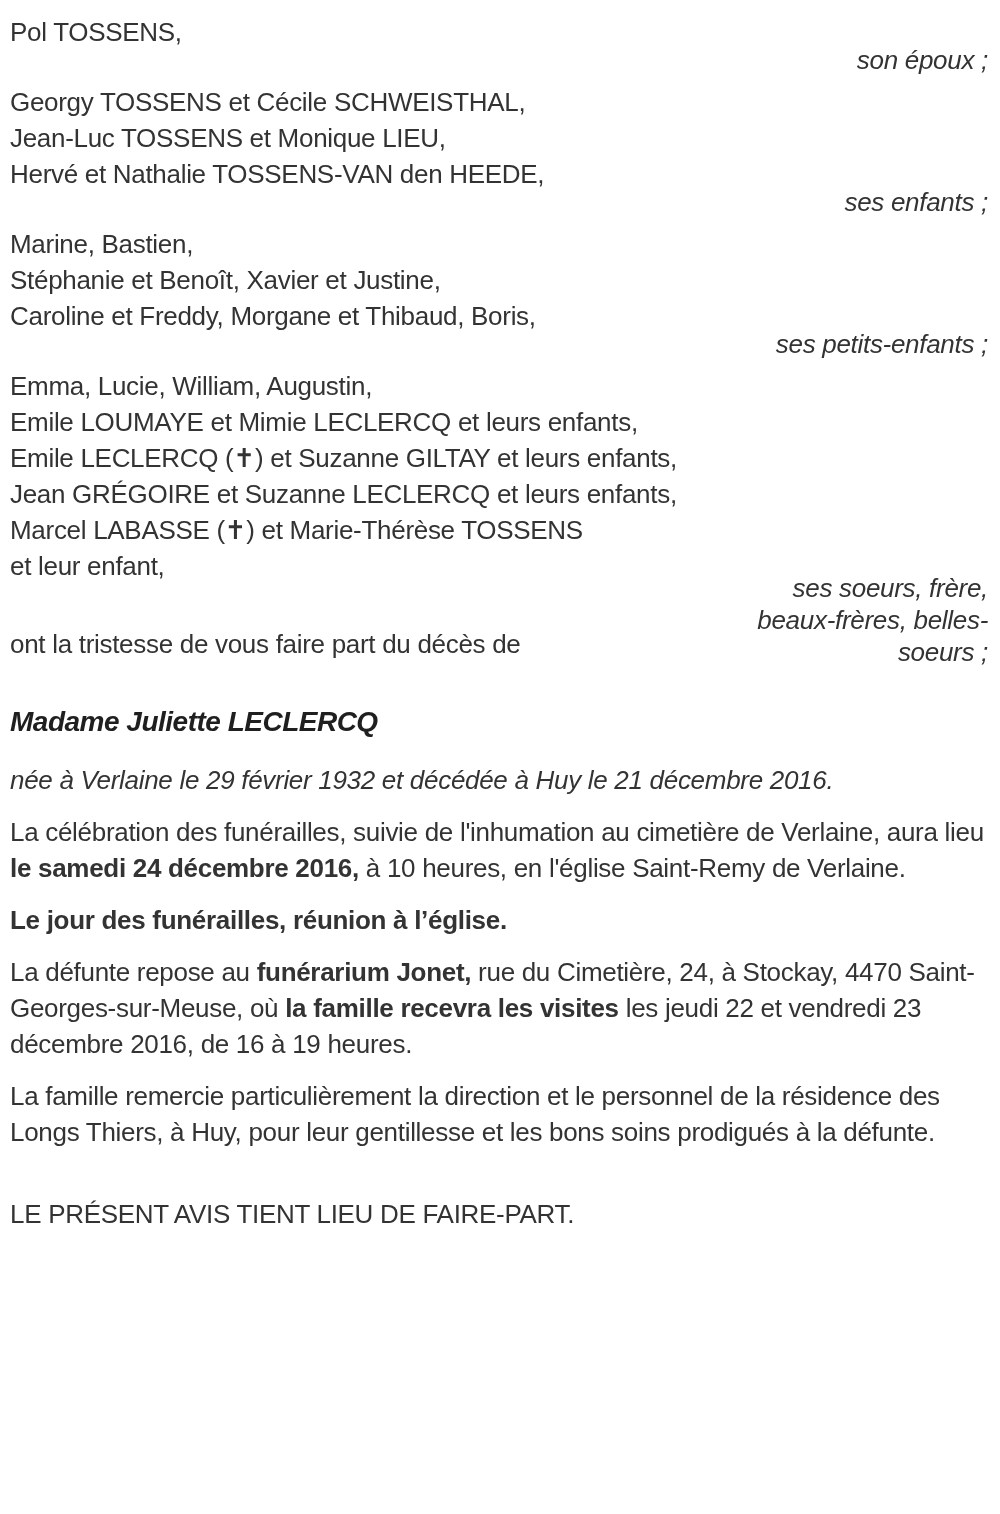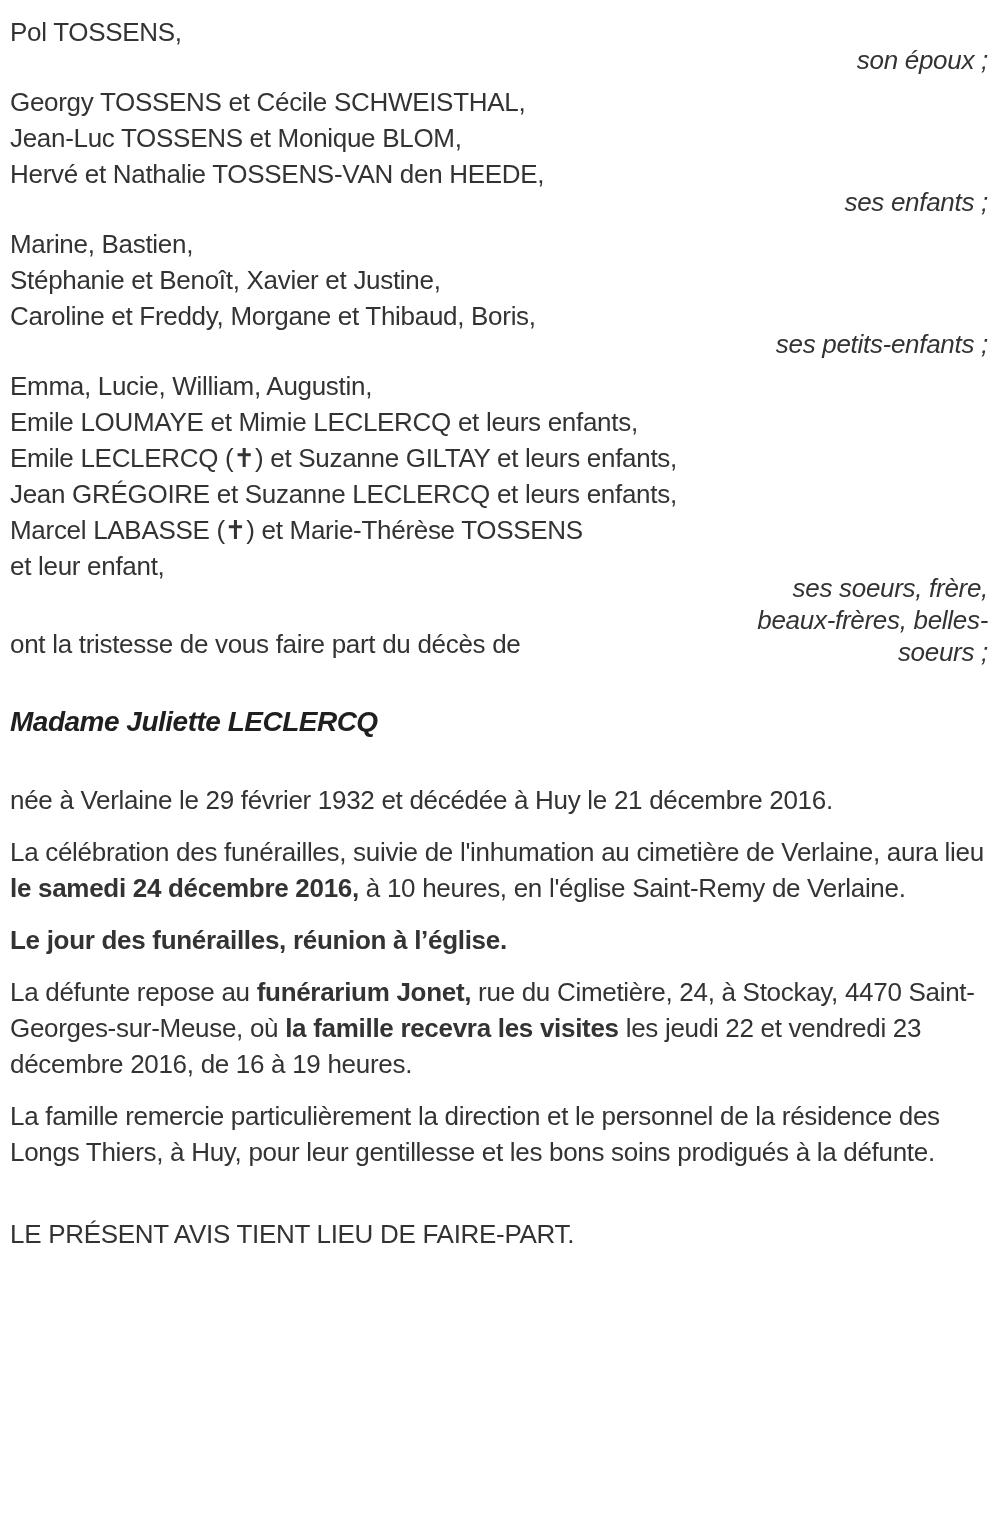--- a/index.html
+++ b/index.html
@@ -42,41 +42,41 @@
   .title {
     font-size: 28px;
     font-weight: 700;
     color: var(--title);
     letter-spacing: -0.5px;
     line-height: 48px;
     margin: 22px 0 0 0;
     font-style: italic;
   }
   .spouse { margin-top: 42px; line-height: 36px; }
-  .birth  { margin-top: 36px; line-height: 36px; }
+  .birth  { margin-top: 16px; line-height: 36px; font-style: italic; }
   .para   { margin-top: 16px; line-height: 36px; }
   .bold-line { font-weight: 700; }
   .legal  { margin-top: 46px; line-height: 36px; }
   b { font-weight: 700; }
 </style>
 </head>
 <body>
 
 <main class="page">
 
   <section>
 
     <div>
       <p class="member">Pol TOSSENS,</p>
       <p class="relation">son époux ;</p>
     </div>
 
     <div>
       <p class="member">Georgy TOSSENS et Cécile SCHWEISTHAL,</p>
-      <p class="member">Jean-Luc TOSSENS et Monique BLOM,</p>
+      <p class="member">Jean-Luc TOSSENS et Monique LIEU,</p>
       <p class="member">Hervé et Nathalie TOSSENS-VAN den HEEDE,</p>
       <p class="relation">ses enfants ;</p>
     </div>
 
     <div>
       <p class="member">Marine, Bastien,</p>
       <p class="member">Stéphanie et Benoît, Xavier et Justine,</p>
       <p class="member">Caroline et Freddy, Morgane et Thibaud, Boris,</p>
       <p class="relation">ses petits-enfants ;</p>
     </div>

